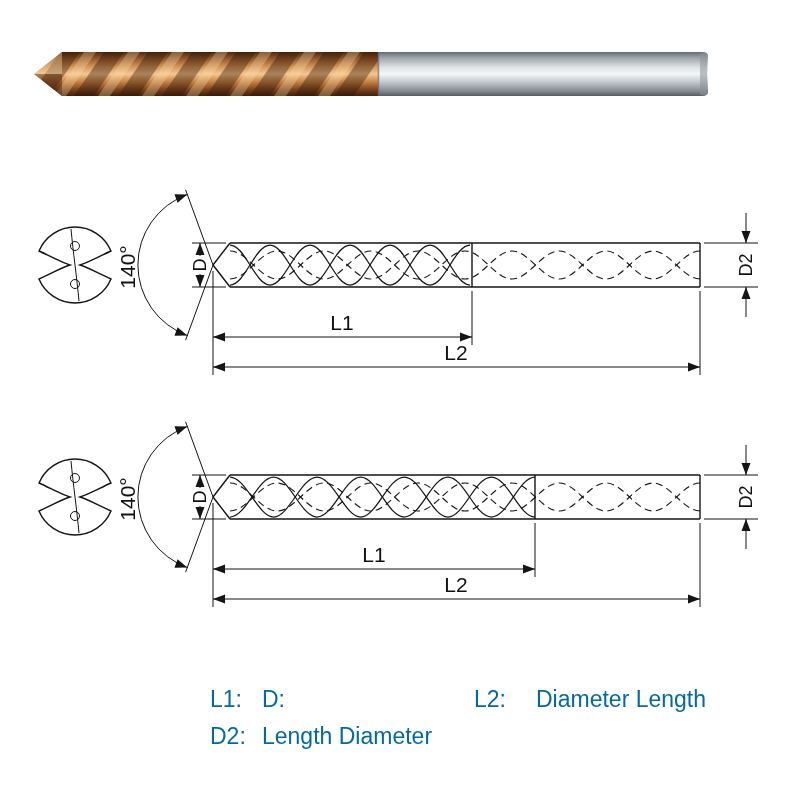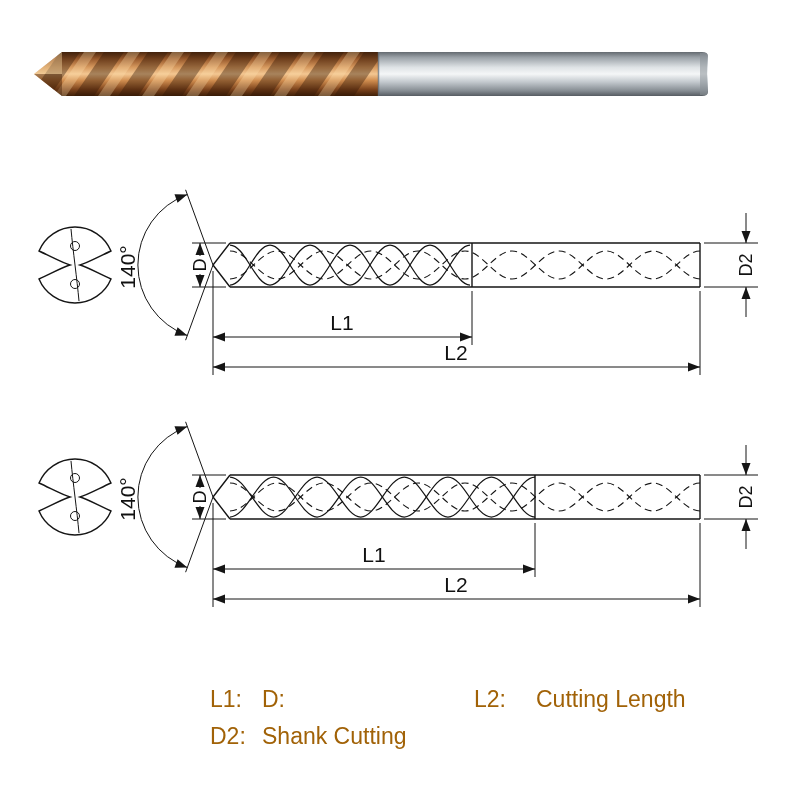--- a/index.html
+++ b/index.html
@@ -14,21 +14,21 @@
   .lbl-md  { font-size:18px; }
 
   .part  { stroke:#151515; stroke-width:1.4; fill:none; }
   .thin  { stroke:#151515; stroke-width:1;   fill:none; }
   .flute { stroke:#151515; stroke-width:1.25; fill:none; }
   .dash  { stroke:#151515; stroke-width:1.1; fill:none; stroke-dasharray:7 4.5; }
   .dim   { stroke:#151515; stroke-width:1;   fill:none; }
 
   .legend { position:absolute; left:210px; top:684px;
             display:grid; grid-template-columns:52px 212px 62px auto;
-            row-gap:7px; font-size:23px; color:#a16207; line-height:30px; }
+            row-gap:7px; font-size:23px; color:#0369a1; line-height:30px; }
   .legend span { white-space:nowrap; }
 </style>
 </head>
 <body>
 
 <div class="stage">
 
   <svg id="photo" width="800" height="100" viewBox="0 0 800 100">
     <defs>
       <linearGradient id="copper" x1="0" y1="0" x2="0" y2="1">
@@ -200,18 +200,18 @@
       <line class="dim" x1="700" y1="106" x2="700" y2="190"></line>
       <line class="dim" x1="213" y1="182" x2="700" y2="182" marker-start="url(#arr)" marker-end="url(#arr)"></line>
       <text class="lbl-lg" text-anchor="middle" x="456" y="175">L2</text>
     </g>
   </svg>
 
   <div class="legend">
     <span>L1:</span>
     <span>D:</span>
     <span>L2:</span>
-    <span>Cutting Length</span>
+    <span>Diameter Length</span>
     <span>D2:</span>
-    <span>Shank Cutting</span>
+    <span>Length Diameter</span>
   </div>
 
 </div>
 
 </body></html>

